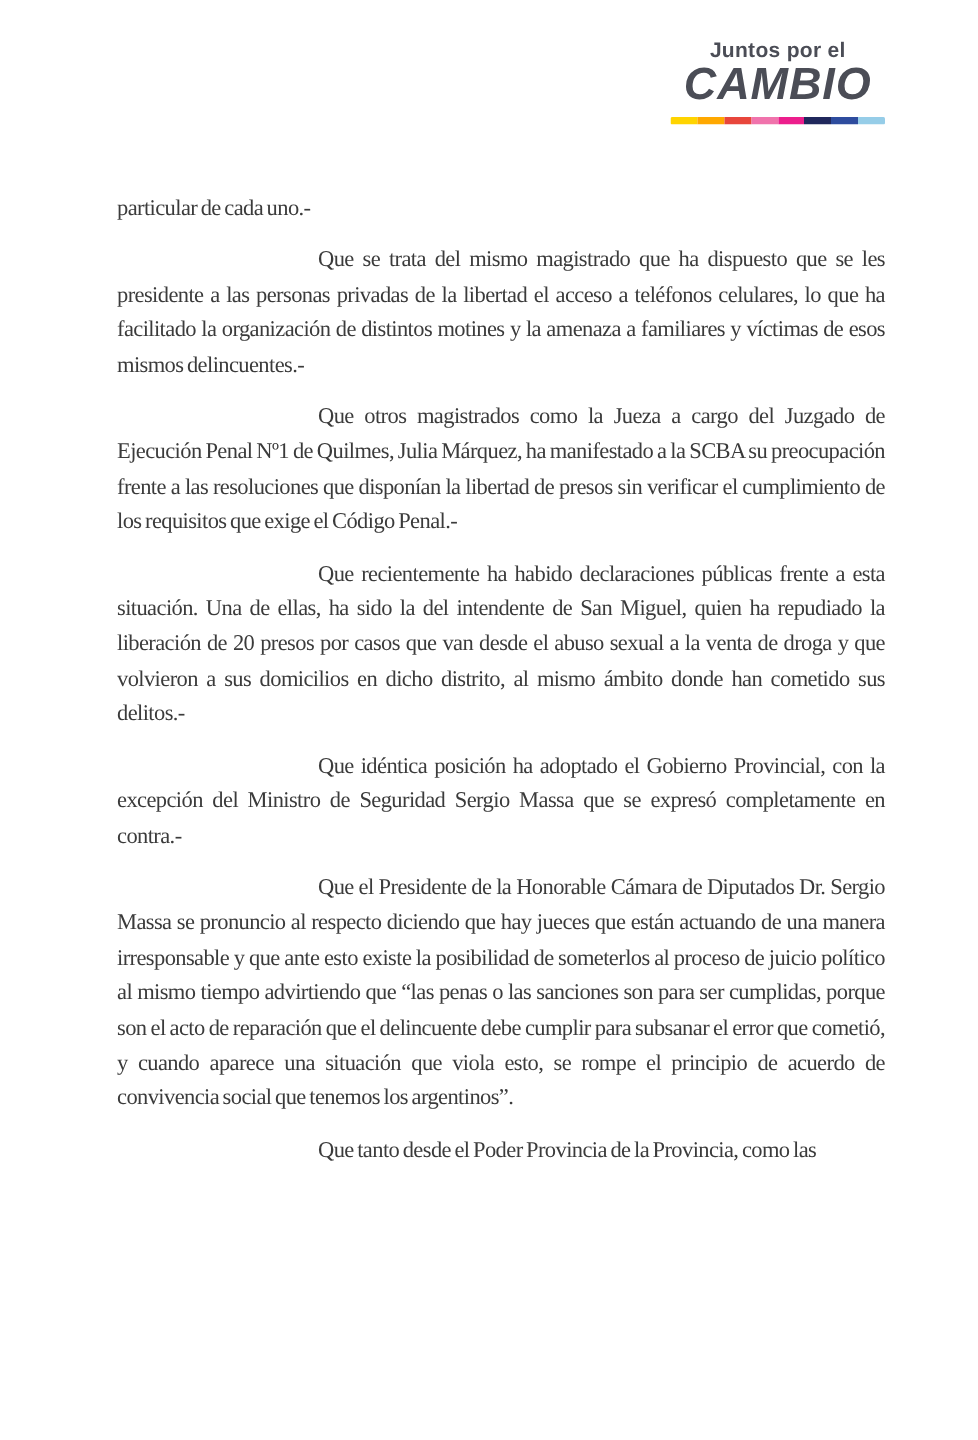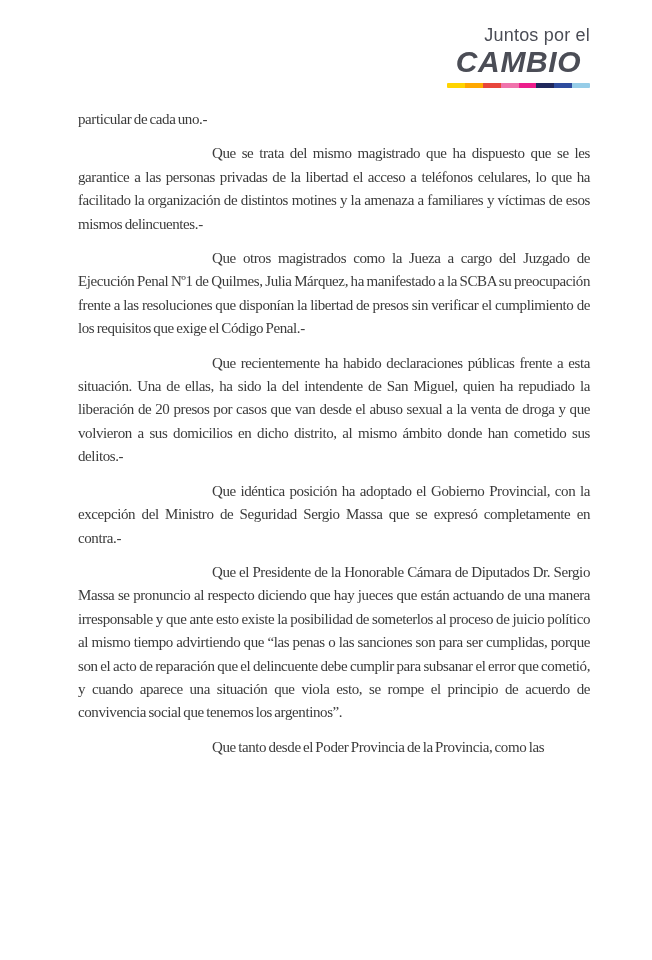--- a/index.html
+++ b/index.html
@@ -19,25 +19,24 @@
   .logo {
     position: absolute;
     top: 26px;
     left: 447px;
     width: 143px;
     font-family: "Liberation Sans", sans-serif;
     text-align: center;
     user-select: none;
   }
   .logo-line1 {
-    font-size: 18px;
-    font-weight: 400;
+    font-size: 14px;
+    font-weight: 700;
     letter-spacing: 0.2px;
     line-height: 1.1;
-    text-align: right;
   }
   .logo-line2 {
     font-size: 30px;
     font-weight: 700;
     letter-spacing: 0.6px;
     line-height: 1.0;
     margin-top: 1px;
     font-style: italic;
   }
   .logo-bar {
@@ -47,21 +46,21 @@
     margin-top: 6px;
     border-radius: 1px;
     overflow: hidden;
   }
   .bar-seg { flex: 1 1 auto; height: 100%; }
 
   
   .doc-body {
     position: absolute;
     left: 78px;
-    top: 108px;
+    top: 128px;
     width: 512px;
     font-family: "Liberation Serif", "DejaVu Serif", serif;
     font-size: 15px;
     line-height: 23.4px;
     letter-spacing: -0.4px;
     word-spacing: -1px;
     text-align: justify;
   }
   .doc-body p {
     margin: 0 0 11px 0;
@@ -86,21 +85,21 @@
         <span class="bar-seg" style="background: rgb(240, 115, 172);"></span>
         <span class="bar-seg" style="background: rgb(236, 30, 140);"></span>
         <span class="bar-seg" style="background: rgb(32, 40, 92);"></span>
         <span class="bar-seg" style="background: rgb(46, 76, 158);"></span>
         <span class="bar-seg" style="background: rgb(150, 205, 232);"></span>
       </div>
   </div>
 
   <main class="doc-body" style="color: rgb(59, 59, 59);">
       <p class="no-indent">particular de cada uno.-</p>
-      <p>Que se trata del mismo magistrado que ha dispuesto que se les garantice a las personas privadas de la libertad el acceso a teléfonos celulares, lo que ha facilitado la organización de distintos motines y la amenaza a familiares y víctimas de esos mismos delincuentes.-</p>
+      <p>Que se trata del mismo magistrado que ha dispuesto que se les presidente a las personas privadas de la libertad el acceso a teléfonos celulares, lo que ha facilitado la organización de distintos motines y la amenaza a familiares y víctimas de esos mismos delincuentes.-</p>
       <p>Que otros magistrados como la Jueza a cargo del Juzgado de Ejecución Penal Nº1 de Quilmes, Julia Márquez, ha manifestado a la SCBA su preocupación frente a las resoluciones que disponían la libertad de presos sin verificar el cumplimiento  de los requisitos que exige el Código Penal.-</p>
       <p>Que recientemente ha habido declaraciones públicas frente a esta situación. Una de ellas, ha sido la del intendente de San Miguel, quien ha repudiado la liberación de 20 presos por casos que van desde el abuso sexual a la venta de droga y que volvieron a sus domicilios en dicho distrito, al mismo ámbito donde han cometido sus delitos.-</p>
       <p>Que idéntica posición ha adoptado el Gobierno Provincial, con la excepción del Ministro de Seguridad Sergio Massa que se expresó completamente en contra.-</p>
       <p>Que el Presidente de la Honorable Cámara de Diputados Dr. Sergio Massa se pronuncio al respecto diciendo que hay jueces que están actuando de una manera irresponsable y que ante esto existe la posibilidad de someterlos al proceso de juicio político al mismo tiempo advirtiendo que “las penas o las sanciones son para ser cumplidas, porque son el acto de reparación que el delincuente debe cumplir para subsanar el error que cometió, y cuando aparece una situación que viola esto, se rompe el principio de acuerdo de convivencia social que tenemos los argentinos”.</p>
       <p>Que tanto desde el Poder Provincia de la Provincia, como las</p>
     </main>
 
 </div>
 
 </body></html>

